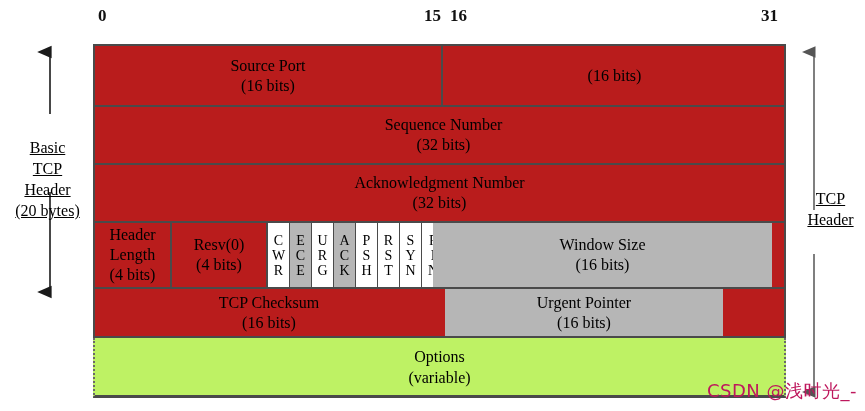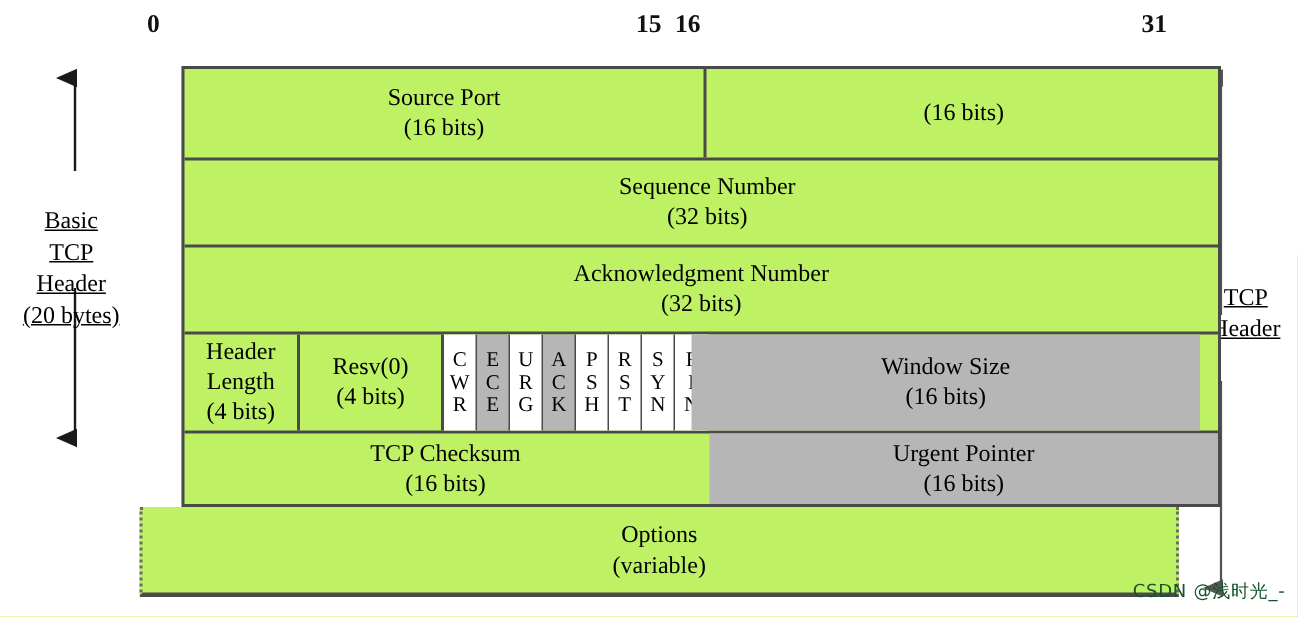--- a/index.html
+++ b/index.html
@@ -51,22 +51,21 @@
 
   
   .tbl {
     position: absolute;
     left: 93px;
     top: 44px;
     width: 693px;
     height: 294px;
     box-sizing: border-box;
     border: 2px solid #4a4a4a;
-    background: #bef264;
-    margin-left: 28px;
+    background: #b91c1c;
   }
 
   .row {
     position: absolute;
     left: 0;
     width: 100%;
     box-sizing: border-box;
     border-bottom: 2px solid #4a4a4a;
   }
   .row.last { border-bottom: none; }
@@ -132,22 +131,22 @@
     font-size: 16px;
     line-height: 21px;
     text-align: center;
   }
 
   
   .watermark {
     position: absolute;
     right: 8px;
     bottom: 8px;
-    font-size: 12px;
-    color: #14532d;
+    font-size: 18px;
+    color: #be185d;
     font-family: "DejaVu Sans", sans-serif;
     white-space: nowrap;
     letter-spacing: 0.5px;
     margin-top: 12px;
   }
 </style>
 </head>
 <body>
 
 <div id="diagram">
@@ -280,21 +279,21 @@
         <div>Window Size</div>
         <div class="l2">(16 bits)</div>
       </div>
     </div>
 
     <div class="row last" style="top:243px; height:47px;">
       <div class="cell" style="left:0px; width:348px;">
         <div>TCP Checksum</div>
         <div class="l2">(16 bits)</div>
       </div>
-      <div class="cell shaded" style="left:350px; width:339px;align-items:center;">
+      <div class="cell shaded" style="left:350px; width:278px;align-items:center;">
         <div>Urgent Pointer</div>
         <div class="l2">(16 bits)</div>
       </div>
     </div>
 
   </div>
 
   <div class="options-box">
     <div>Options</div>
     <div>(variable)</div>

